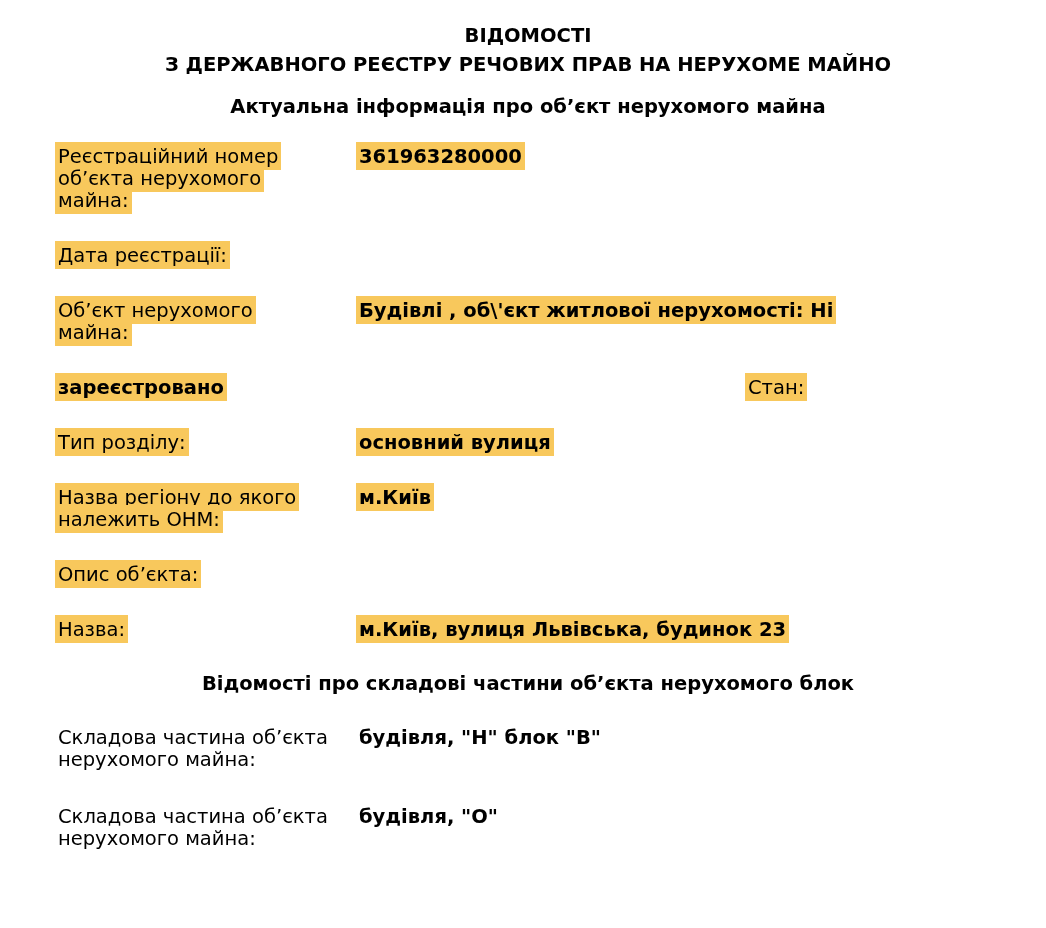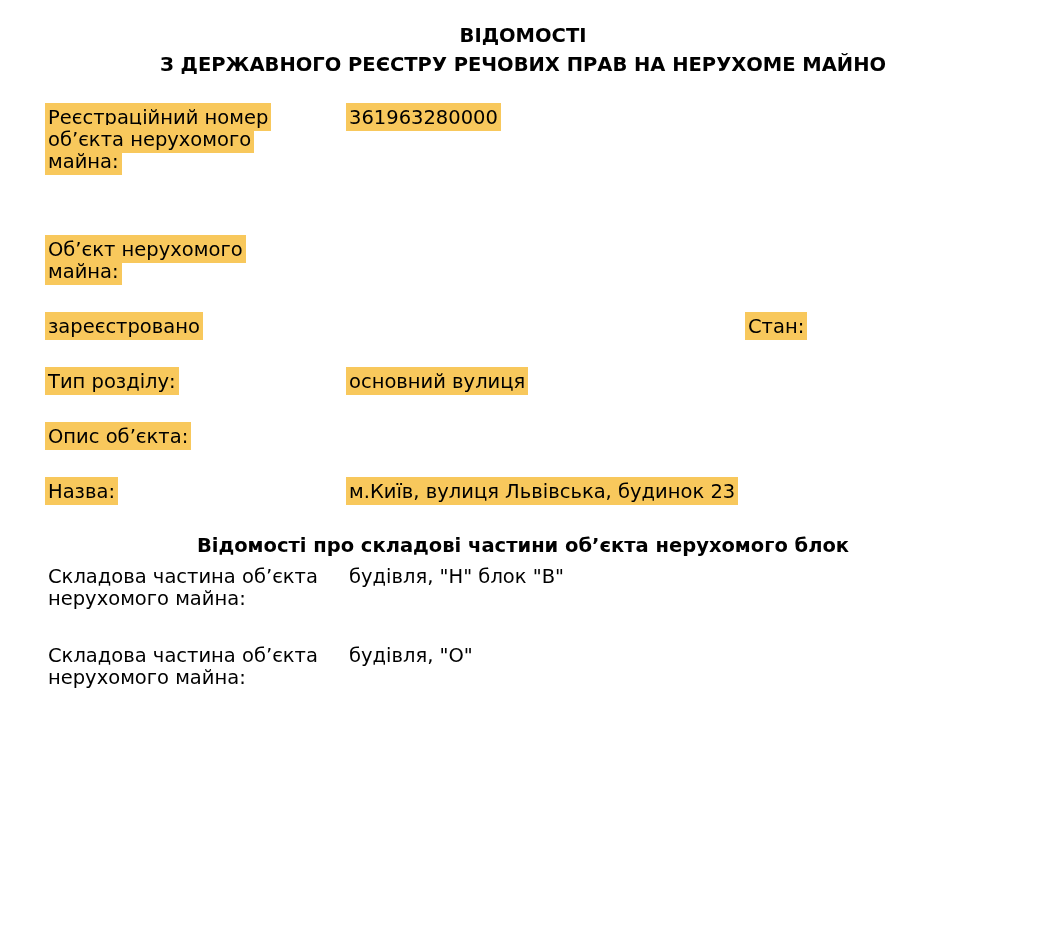--- a/index.html
+++ b/index.html
@@ -12,20 +12,21 @@
     position: relative;
     width: 1046px;
     height: 928px;
     box-sizing: border-box;
     overflow: hidden;
     background: #ffffff;
     color: #000000;
     font-family: "DejaVu Sans", "Liberation Sans", sans-serif;
     font-size: 19.5px;
     line-height: 22px;
+    padding-left: 10px;
     --hl: #F8C85C;
   }
   .doc-title {
     margin: 0;
     padding-top: 21px;
     text-align: center;
     font-size: 19.5px;
     font-weight: bold;
     line-height: 29px;
   }
@@ -37,21 +38,21 @@
     line-height: 22px;
   }
   .section-title.first {
     margin-top: 17px;
   }
   .rows {
     margin-left: 45px;
     margin-top: 27px;
   }
   .rows.parts {
-    margin-top: 9px;
+    margin-top: 32px;
   }
   .row {
     display: flex;
     align-items: flex-start;
     margin-bottom: 33px;
   }
   .rows.parts .row {
     margin-bottom: 35px;
   }
   .cell {
@@ -59,68 +60,77 @@
   }
   .cell.label {
     flex: 0 0 301px;
     box-sizing: border-box;
     padding-left: 3px;
   }
   .cell.value {
     flex: 1 1 auto;
     padding-left: 3px;
     padding-right: 20px;
+    font-weight: bold;
   }
   
   .section-highlighted .hl {
     background: var(--hl);
     padding: 2.5px 3px;
     margin: 0 -3px;
     -webkit-box-decoration-break: clone;
     box-decoration-break: clone;
   }
 </style>
 </head>
 <body>
 
 <div class="page" style="--hl: #F8C85C; background: rgb(255, 255, 255); color: rgb(0, 0, 0);">
 
   <h1 class="doc-title">
     <div>ВІДОМОСТІ</div>
     <div>З ДЕРЖАВНОГО РЕЄСТРУ РЕЧОВИХ ПРАВ НА НЕРУХОМЕ МАЙНО</div>
   </h1>
 
+  <h2 class="section-title first">Актуальна інформація про об’єкт нерухомого майна</h2>
 
   <div class="rows section-highlighted">
 
     <div class="row">
       <div class="cell label"><span class="hl">Реєстраційний номер
 об’єкта нерухомого
 майна:</span></div>
       <div class="cell value"><span class="hl">361963280000</span></div>
     </div>
 
     <div class="row">
+      <div class="cell label"><span class="hl">Дата реєстрації:</span></div>
     </div>
 
     <div class="row">
       <div class="cell label"><span class="hl">Об’єкт нерухомого
 майна:</span></div>
+      <div class="cell value"><span class="hl">Будівлі , об\'єкт житлової нерухомості: Ні</span></div>
     </div>
 
     <div class="row">
       <div class="cell value"><span class="hl">зареєстровано</span></div>
       <div class="cell label"><span class="hl">Стан:</span></div>
     </div>
 
     <div class="row">
       <div class="cell label"><span class="hl">Тип розділу:</span></div>
       <div class="cell value"><span class="hl">основний вулиця</span></div>
     </div>
 
+    <div class="row">
+      <div class="cell label"><span class="hl">Назва регіону до якого
+належить ОНМ:</span></div>
+      <div class="cell value"><span class="hl">м.Київ</span></div>
+    </div>
 
     <div class="row">
       <div class="cell label"><span class="hl">Опис об’єкта:</span></div>
     </div>
 
     <div class="row">
       <div class="cell label"><span class="hl">Назва:</span></div>
       <div class="cell value"><span class="hl">м.Київ, вулиця Львівська, будинок 23</span></div>
     </div>
 

